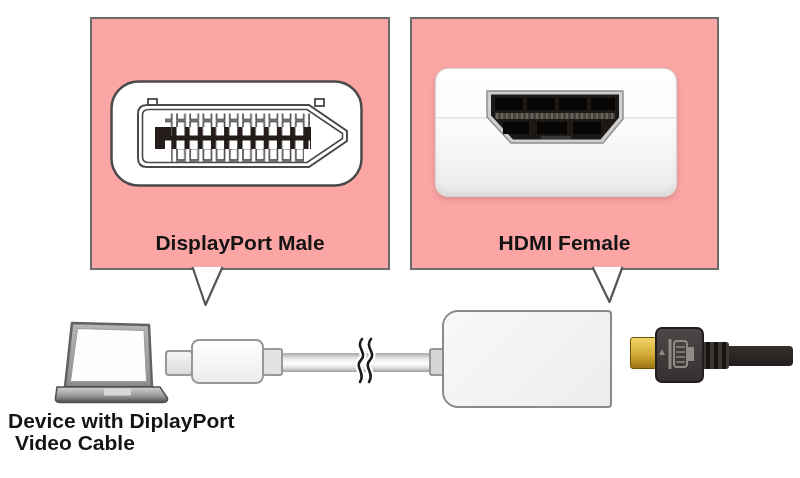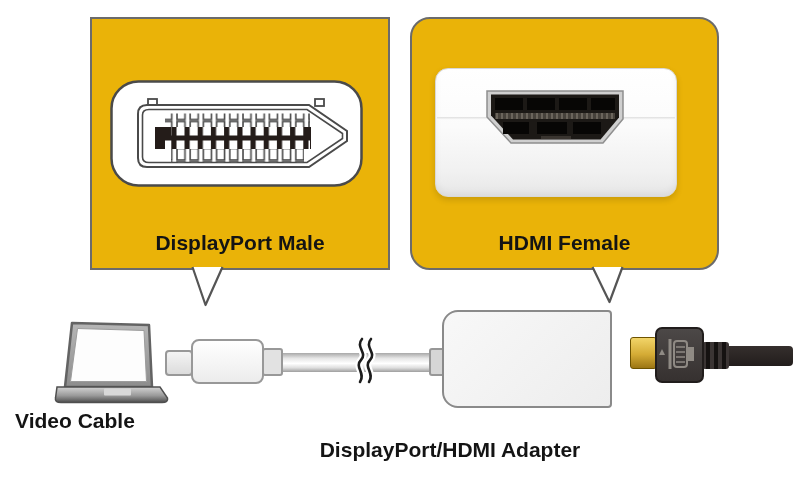--- a/index.html
+++ b/index.html
@@ -5,25 +5,25 @@
   * { margin:0; padding:0; box-sizing:border-box; }
   html,body { background:#fff; }
   .canvas {
     position:relative; width:800px; height:478px; background:#ffffff;
     font-family:"Liberation Sans", sans-serif; overflow:hidden;
   }
   .abs { position:absolute; }
 
   
   .callout-box {
-    position:absolute; top:17px; height:253px; background:#eab308;
+    position:absolute; top:17px; height:253px; background:#fca5a5;
     border:2px solid #6b6b6b; z-index:1;
   }
   .box-left  { left:90px;  width:300px; }
-  .box-right { left:410px; width:309px;border-radius:20px; }
+  .box-right { left:410px; width:309px; }
   .box-label {
     position:absolute; left:0; bottom:13px; width:100%; text-align:center;
     font-size:21px; font-weight:700; color:#141414; letter-spacing:0px;
   }
 
   
   .hdmi-photo {
     position:absolute; left:23px; top:49px; width:242px; height:129px;
     background:linear-gradient(180deg,#ffffff 0%,#fbfbfb 45%,#f1f1f1 80%,#e7e7e7 100%);
     border:1px solid #d8d8d8; border-radius:13px;
@@ -177,17 +177,17 @@
       <rect x="17" y="12" width="13" height="26" rx="3" fill="none" stroke="#8f8a84" stroke-width="2"></rect>
       <line x1="19" y1="18" x2="28" y2="18" stroke="#8f8a84" stroke-width="1.5"></line>
       <line x1="19" y1="23" x2="28" y2="23" stroke="#8f8a84" stroke-width="1.5"></line>
       <line x1="19" y1="28" x2="28" y2="28" stroke="#8f8a84" stroke-width="1.5"></line>
       <line x1="19" y1="33" x2="28" y2="33" stroke="#8f8a84" stroke-width="1.5"></line>
       <rect x="31" y="18" width="6" height="14" fill="#8f8a84"></rect>
     </svg>
   </div>
 
   <div class="caption caption-device">
+    <div>Device with DiplayPort</div>
     <div class="line2">Video Cable</div>
   </div>
-  <div class="caption caption-adapter">DisplayPort/HDMI Adapter</div>
 
 </div>
 
 </body></html>

